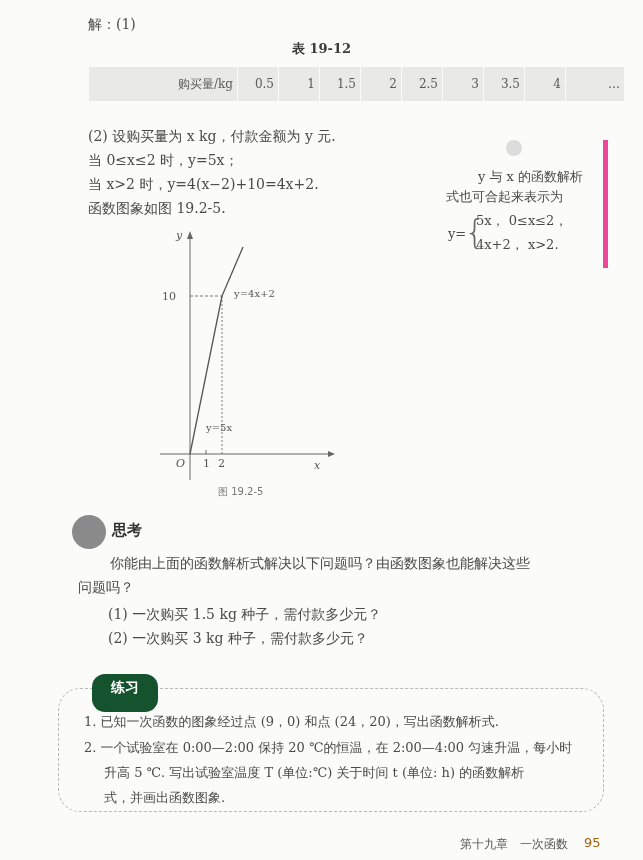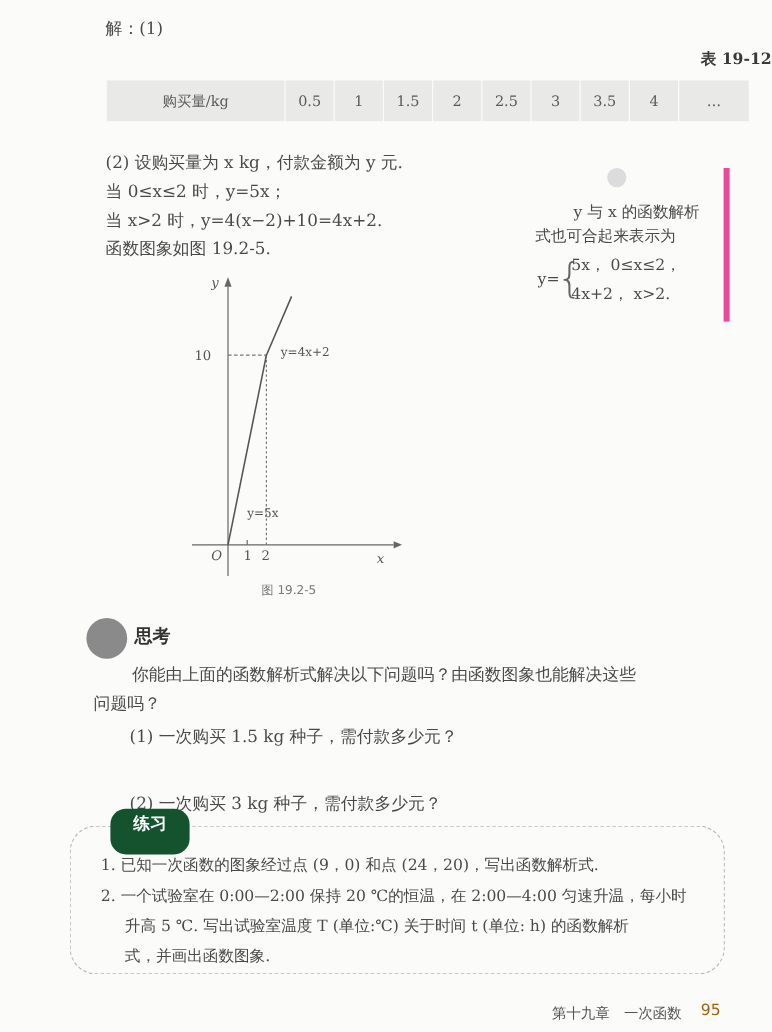--- a/index.html
+++ b/index.html
@@ -3,23 +3,23 @@
 <meta charset="utf-8">
 <style>
   html, body { margin: 0; padding: 0; }
   body {
     width: 643px; height: 860px; background: #fbfbfa; position: relative; overflow: hidden;
     font-family: "DejaVu Serif", "Liberation Serif", serif; color: #4a4a4a;
   }
   .abs { position: absolute; }
   .txt { font-size: 14px; line-height: 20px; white-space: nowrap; }
   .solve { left: 88px; top: 14px; }
-  .tbl-title { left: 0; width: 643px; text-align: right; top: 40px; font-size: 13px; font-weight: bold; color: #3a3a3a; }
+  .tbl-title { left: 0; width: 643px; text-align: center; top: 40px; font-size: 13px; font-weight: bold; color: #3a3a3a; }
   table.data { position: absolute; left: 88px; top: 66px; border-collapse: separate; border-spacing: 1px; font-size: 12px; color: #5a5a5a; }
-  table.data td { text-align: center; height: 34px; padding: 0 4px; }
+  table.data td { text-align: right; height: 34px; padding: 0 4px; }
   table.data tr.r1 td { background: #e9e9e8; }
   table.data tr.r2 td { background: #cfcfce; }
   table.data td.head { width: 140px; }
   table.data td.v { width: 32px; }
   .part2 { left: 88px; top: 126px; }
   .line2 { left: 88px; top: 150px; }
   .line3 { left: 88px; top: 174px; }
   .line4 { left: 88px; top: 198px; }
   .side { left: 428px; top: 140px; width: 175px; height: 128px; border-right: 5px solid #ec4899; }
   .side .bulb { position: absolute; left: 78px; top: 0; width: 16px; height: 16px; border-radius: 50%; background: #dcdcdc; }
@@ -28,21 +28,21 @@
   .side .eqy { position: absolute; left: 20px; top: 86px; font-size: 13px; }
   .side .brace { position: absolute; left: 36px; top: 72px; font-size: 34px; line-height: 40px; color:#666; font-family: "DejaVu Sans", sans-serif; font-weight: 200;}
   .side .c1 { position: absolute; left: 48px; top: 72px; font-size: 13px; }
   .side .c2 { position: absolute; left: 48px; top: 96px; font-size: 13px; }
   svg.graph { position: absolute; left: 150px; top: 225px; }
   .think-icon { left: 72px; top: 515px; width: 34px; height: 34px; border-radius: 50%; background: #8a8a8a; }
   .think-title { left: 112px; top: 521px; font-size: 15px; font-weight: bold; color: #333; font-family: "DejaVu Sans", sans-serif; }
   .think-body1 { left: 110px; top: 553px; }
   .think-body2 { left: 78px; top: 577px; }
   .think-q1 { left: 108px; top: 604px; }
-  .think-q2 { left: 108px; top: 628px; margin-top: 32px; }
+  .think-q2 { left: 108px; top: 628px; }
   .ex-box { left: 58px; top: 688px; width: 544px; height: 122px; border: 1.5px dashed #b8b8b8; border-radius: 22px; }
   .ex-tab { left: 92px; top: 674px; width: 66px; height: 38px; border-radius: 13px; background: #14532d; color: #fff; font-size: 14px; font-weight: bold; text-align: center; line-height: 26px; font-family: "DejaVu Sans", sans-serif; }
   .ex1 { left: 84px; top: 712px; font-size: 13px; }
   .ex2a { left: 84px; top: 738px; font-size: 13px; }
   .ex2b { left: 104px; top: 763px; font-size: 13px; }
   .ex2c { left: 104px; top: 788px; font-size: 13px; }
   .footer { left: 460px; top: 836px; font-size: 12px; color: #555; font-family: "DejaVu Sans", sans-serif; }
   .pageno { left: 584px; top: 835px; font-size: 13px; color: #a16207; font-family: "DejaVu Sans", sans-serif; }
 </style>
 </head>

